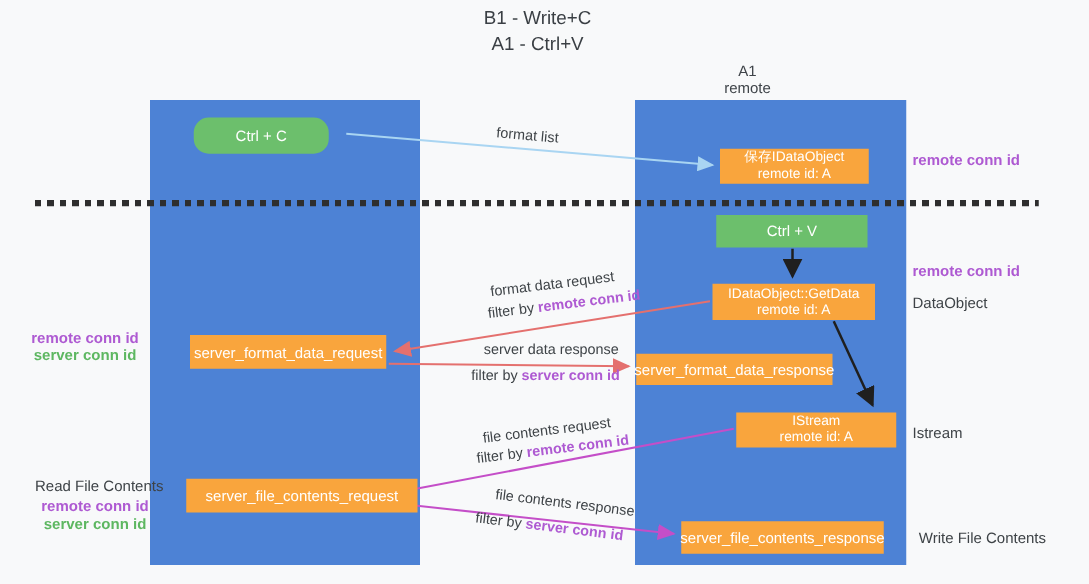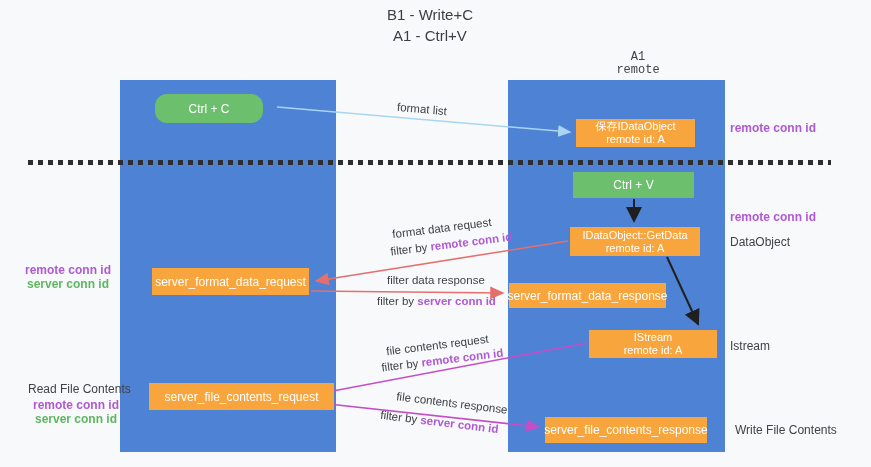--- a/index.html
+++ b/index.html
@@ -48,21 +48,21 @@
 </head>
 <body>
 
 <div class="canvas">
 
   <div class="title">
     <div>B1 - Write+C</div>
     <div>A1 - Ctrl+V</div>
   </div>
 
-  <div class="col-header" style="left:578px;top:51px;font-family:Liberation Mono, monospace;">
+  <div class="col-header" style="left:538px;top:51px;">
     <div>A1</div>
     <div>remote</div>
   </div>
 
   <div class="lifeline" style="left:120px;width:216px;"></div>
   <div class="lifeline" style="left:508px;width:217px;"></div>
 
   <div class="sep"></div>
 
   <svg class="arrows" width="871" height="467">
@@ -129,21 +129,21 @@
   </div>
 
   <div class="elabel" style="left:397px;top:103px;transform:rotate(5deg);">format list</div>
 
   <div class="elabel" style="left:392px;top:222px;transform:rotate(-7deg);">format data request</div>
   <div class="elabel" style="left:390px;top:238px;transform:rotate(-7deg);">
     <span>filter by</span>
     <span class="purple-b">remote conn id</span>
   </div>
 
-  <div class="elabel" style="left:387px;top:274px;">filter data response</div>
+  <div class="elabel" style="left:387px;top:274px;">server data response</div>
   <div class="elabel" style="left:377px;top:295px;">
     <span>filter by</span>
     <span class="purple-b">server conn id</span>
   </div>
 
   <div class="elabel" style="left:386px;top:339px;transform:rotate(-7deg);">file contents request</div>
   <div class="elabel" style="left:381px;top:354px;transform:rotate(-7deg);">
     <span>filter by</span>
     <span class="purple-b">remote conn id</span>
   </div>

